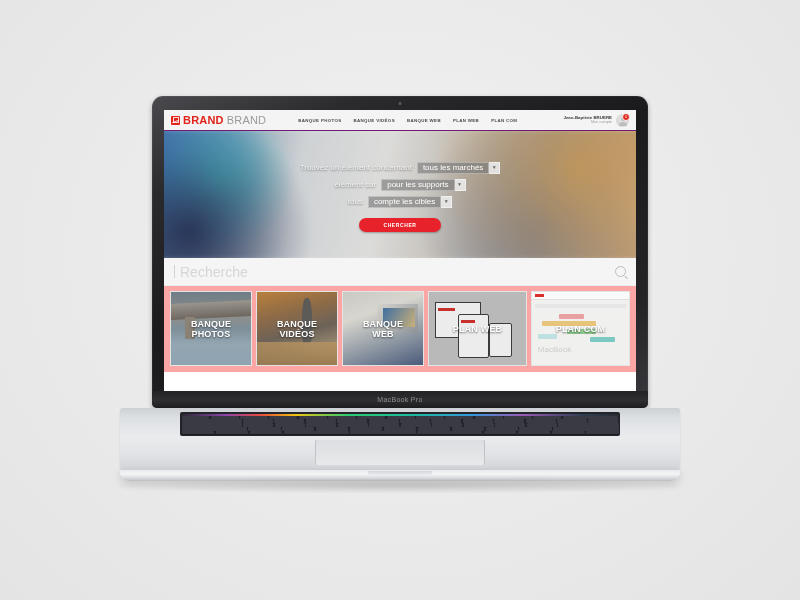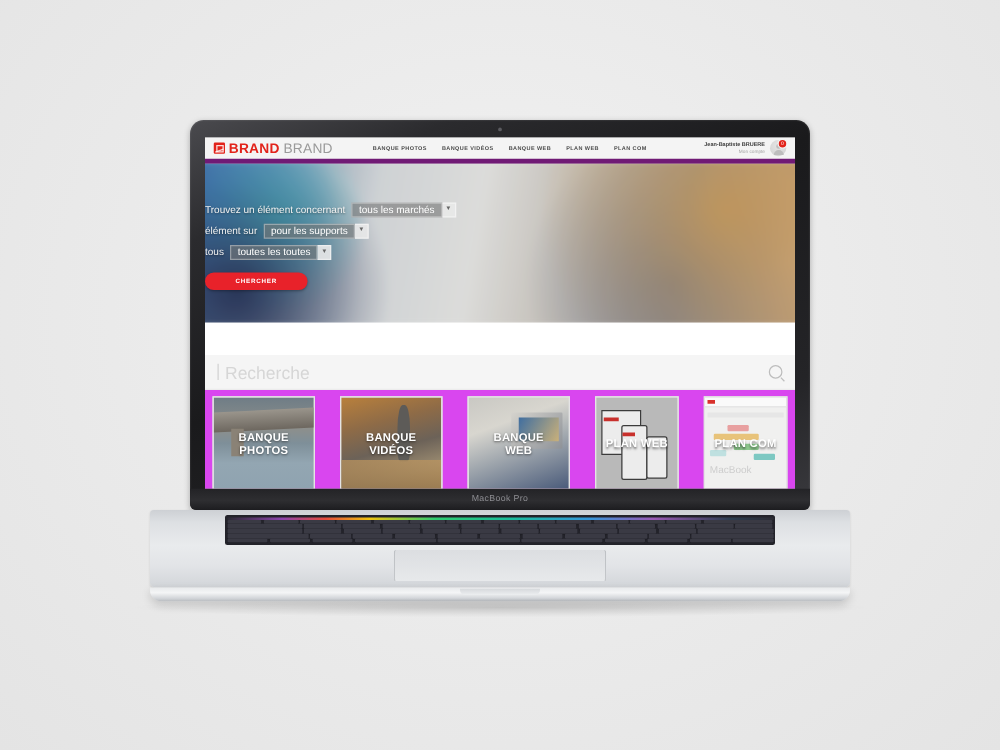--- a/index.html
+++ b/index.html
@@ -29,21 +29,21 @@
     background:linear-gradient(180deg,#232326 0%,#2e2e31 55%,#1d1d20 100%);
     border-radius:0 0 5px 5px;
     display:flex;align-items:center;justify-content:center;}
   #macbook-label{color:#8d8d92;font-size:7px;letter-spacing:.3px;}
 
   
   #screen{position:relative;width:472px;height:281px;overflow:hidden;
     background:#fff;}
 
   
-  .site-header{height:21px;background:#f4f4f4;border-bottom:4px solid #701a75;
+  .site-header{height:21px;background:#f4f4f4;border-bottom:1px solid #701a75;
     display:flex;align-items:center;padding:0 7px;box-sizing:border-box;}
   .logo{display:flex;align-items:center;gap:3px;}
   .logo-mark{width:9px;height:9px;background:#e2231a;border-radius:1px;position:relative;}
   .logo-mark:after{content:"";position:absolute;left:1.5px;top:1.5px;width:6px;height:6px;
     border:1px solid rgba(255,255,255,.85);box-sizing:border-box;}
   .logo-mark:before{content:"";position:absolute;left:1px;top:5.5px;width:7px;height:1px;
     background:rgba(255,255,255,.8);transform:rotate(-20deg);}
   .logo-brand{color:#e2231a;font-weight:bold;font-size:11px;letter-spacing:.2px;}
   .logo-center{color:#9a9a9a;font-size:11px;letter-spacing:.2px;}
   .main-nav{display:flex;align-items:center;gap:12px;margin-left:32px;}
@@ -71,47 +71,47 @@
       radial-gradient(circle at 8% 78%,rgba(12,22,60,.92) 0%,rgba(12,22,60,0) 26%),
       radial-gradient(circle at 14% 38%,rgba(60,200,205,.85) 0%,rgba(60,200,205,0) 17%),
       radial-gradient(circle at 5% 30%,rgba(45,120,210,.8) 0%,rgba(45,120,210,0) 20%),
       radial-gradient(circle at 86% 30%,rgba(196,140,60,.75) 0%,rgba(196,140,60,0) 34%),
       radial-gradient(circle at 78% 72%,rgba(90,100,125,.8) 0%,rgba(90,100,125,0) 30%),
       radial-gradient(circle at 96% 62%,rgba(210,168,120,.8) 0%,rgba(210,168,120,0) 22%),
       linear-gradient(100deg,#2c5e8c 0%,#6d87a0 14%,#c9cdd0 30%,#d8d8d6 46%,#b9b3aa 62%,#8f8a86 78%,#b08a5e 100%);
     filter:blur(3px);transform:scale(1.06);}
   .hero-veil{position:absolute;inset:0;background:rgba(255,255,255,.10);}
   .hero-inner{position:absolute;inset:0;display:flex;flex-direction:column;
-    align-items:flex-start;justify-content:center;gap:5px;padding-top:4px;box-sizing:border-box;}
+    align-items:center;justify-content:center;gap:5px;padding-top:4px;box-sizing:border-box;}
   .hero-line{display:flex;align-items:center;gap:5px;}
   .hero-text{color:#f2f2f2;font-size:8px;text-shadow:0 1px 2px rgba(0,0,0,.45);}
   .select{display:flex;align-items:stretch;height:12px;}
   .select-value{background:rgba(120,120,120,.62);color:#fff;font-weight:normal;font-size:8px;
     display:flex;align-items:center;padding:0 5px;
     border:1px solid rgba(255,255,255,.35);box-sizing:border-box;white-space:nowrap;}
   .select-arrow{width:11px;background:rgba(233,233,233,.9);
     border:1px solid rgba(255,255,255,.45);border-left:none;box-sizing:border-box;
     display:flex;align-items:center;justify-content:center;}
   .select-arrow span{color:#666;font-size:5px;line-height:1;}
   .cta{margin-top:5px;background:#e8222a;color:#fff;font-size:5px;font-weight:bold;
     letter-spacing:.6px;padding:4px 0;width:82px;text-align:center;border-radius:9px;
     box-shadow:0 1px 2px rgba(0,0,0,.3);cursor:pointer;}
 
   
   .searchbar{height:28px;background:#f5f5f5;display:flex;align-items:center;
-    padding:0 10px;box-sizing:border-box;border-bottom:1px solid #ececec;margin-top:26px;}
+    padding:0 10px;box-sizing:border-box;border-bottom:1px solid #ececec;}
   .search-caret{width:1px;height:13px;background:#d2d2d2;margin-right:5px;}
   .search-placeholder{color:#d6d6d6;font-size:14px;}
   .search-icon{margin-left:auto;width:9px;height:9px;border:1.3px solid #bdbdbd;
     border-radius:50%;position:relative;}
   .search-icon:after{content:"";position:absolute;right:-3px;bottom:-2px;width:4px;height:1.3px;
     background:#bdbdbd;transform:rotate(45deg);}
 
   
-  .tiles{display:flex;gap:20px;padding:5px 6px 6px 6px;background:#d946ef;box-sizing:border-box;}
+  .tiles{display:flex;gap:4px;padding:5px 6px 6px 6px;background:#fca5a5;box-sizing:border-box;}
   .tile{position:relative;height:75px;border:1px solid #e4e4e4;box-sizing:border-box;
     background:#ddd;overflow:hidden;cursor:pointer;}
   .tile-label{position:absolute;left:0;right:0;top:50%;transform:translateY(-50%);
     text-align:center;color:#fff;font-weight:bold;font-size:9px;line-height:1.12;
     text-shadow:0 1px 2px rgba(0,0,0,.55);white-space:pre-line;letter-spacing:.2px;}
   .tile.small{flex:0 0 82px;}
   .tile.wide{flex:1;}
   
   .art-photos{position:absolute;inset:0;
     background:linear-gradient(180deg,#6f7d86 0%,#8d8f8c 34%,#7e8f99 50%,#93a6b2 72%,#8fa3b0 100%);}
@@ -242,21 +242,21 @@
                 <div class="select-value">pour les supports</div>
                 <div class="select-arrow">
                     <span>▼</span>
                   </div>
               </div>
             </div>
 
             <div class="hero-line">
               <span class="hero-text">tous</span>
               <div class="select">
-                <div class="select-value">toutes les toutes</div>
+                <div class="select-value">compte les cibles</div>
                 <div class="select-arrow">
                     <span>▼</span>
                   </div>
               </div>
             </div>
 
             <div class="cta">CHERCHER</div>
           </div>
         </div>
 

